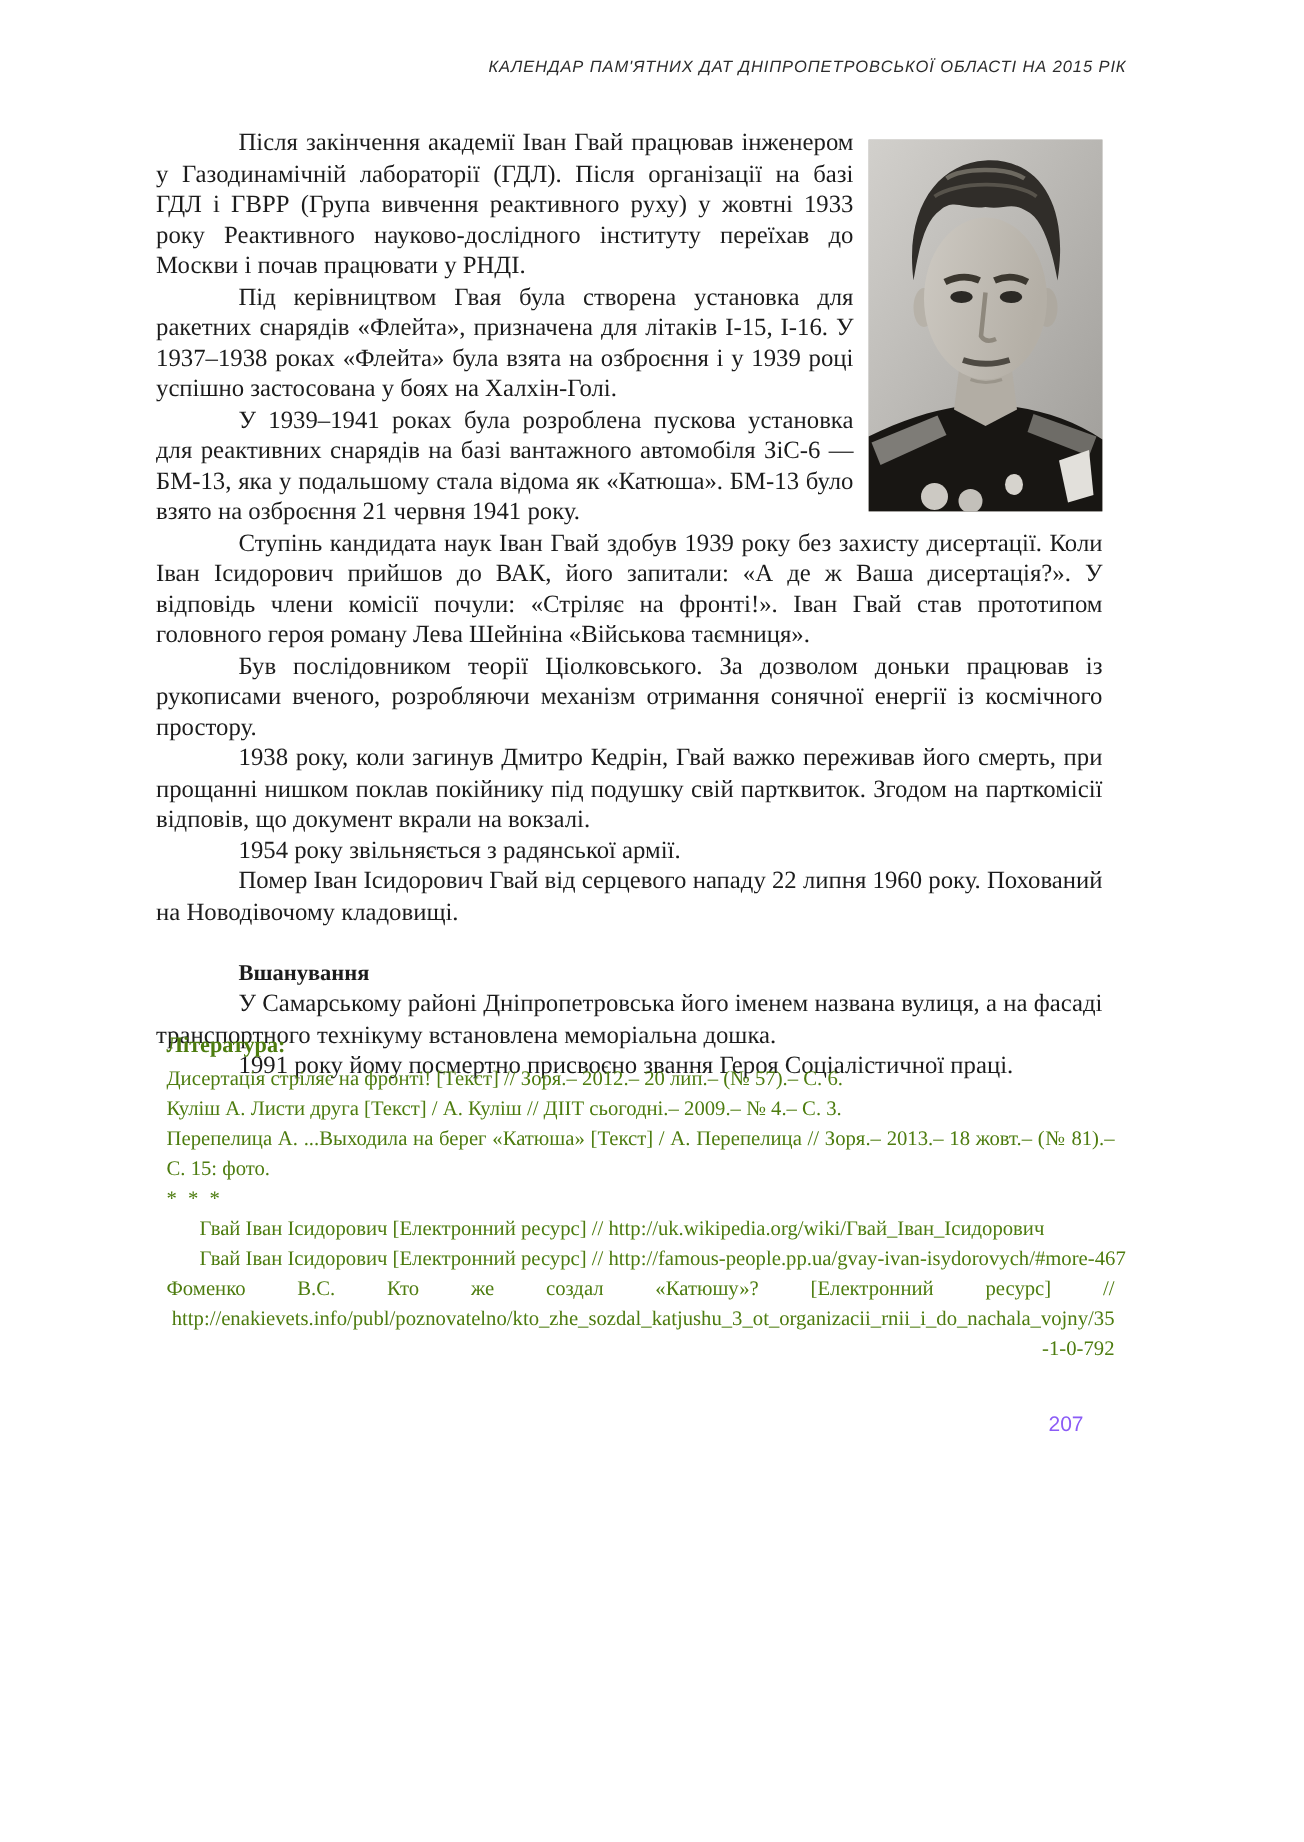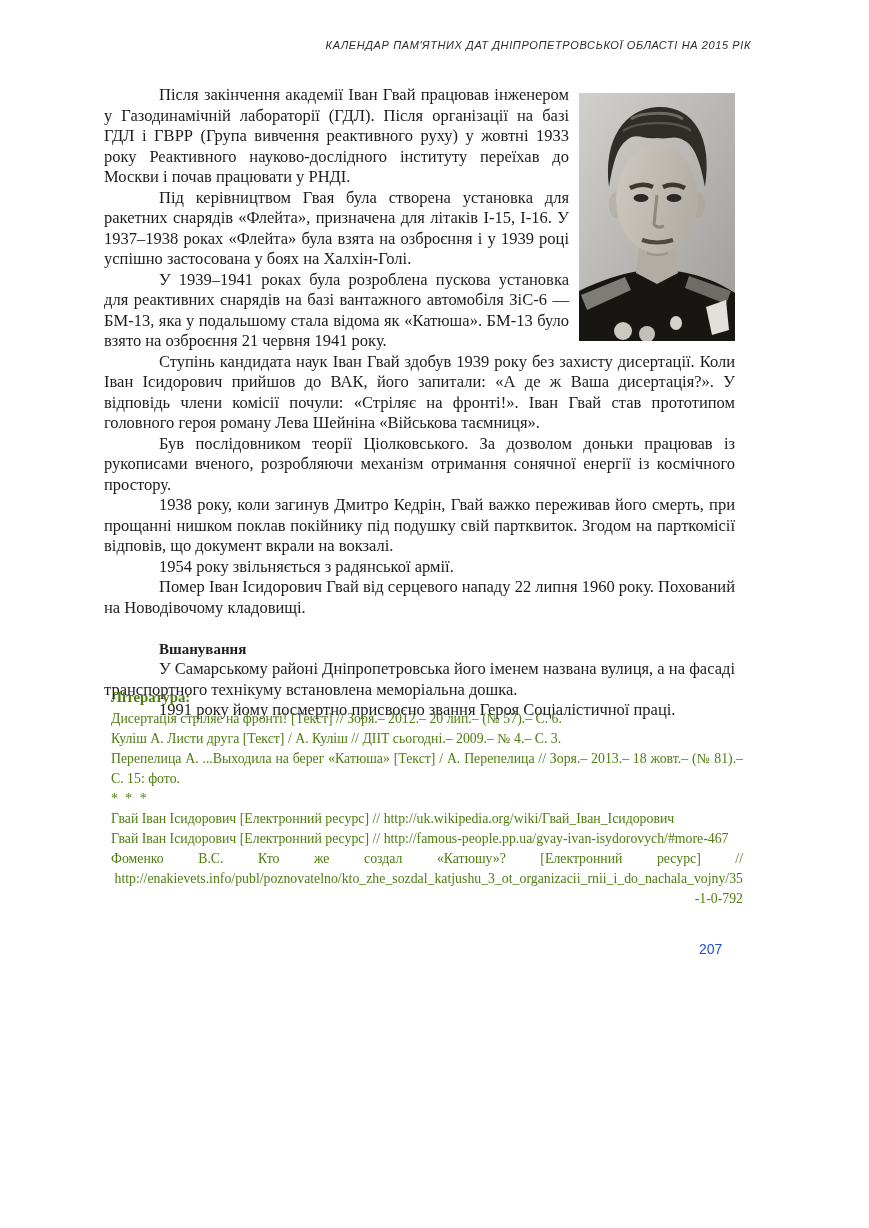--- a/index.html
+++ b/index.html
@@ -54,37 +54,37 @@
     left: 111px;
     top: 687px;
     width: 632px;
     font-size: 13.8px;
     line-height: 20px;
     color: #4d7c0f;
   }
   .lit-head { font-weight: bold; font-size: 14.8px; margin: 0 0 2px 0; }
   .lit { margin: 0; }
   .lit.justify { text-align: justify; }
-  .lit.nowrap { white-space: nowrap; }
+  .lit.nowrap { white-space: nowrap; margin-left: 22px; }
   .lit .url-token {
     display: inline-block;
     max-width: 100%;
     overflow-wrap: anywhere;
     word-break: break-all;
     text-align: right;
     vertical-align: top;
   }
   .separator { margin: 0; letter-spacing: 2px; }
   .page-number {
     position: absolute;
     top: 941px;
     left: 699px;
     font-family: "Liberation Sans", sans-serif;
     font-size: 14px;
-    color: #1d4ed8;
+    color: #8b5cf6;
   }
 </style>
 </head>
 <body>
 
 <div class="page">
 
   <div class="running-head">КАЛЕНДАР ПАМ'ЯТНИХ ДАТ ДНІПРОПЕТРОВСЬКОЇ ОБЛАСТІ НА 2015 РІК</div>
 
   <div class="article">

